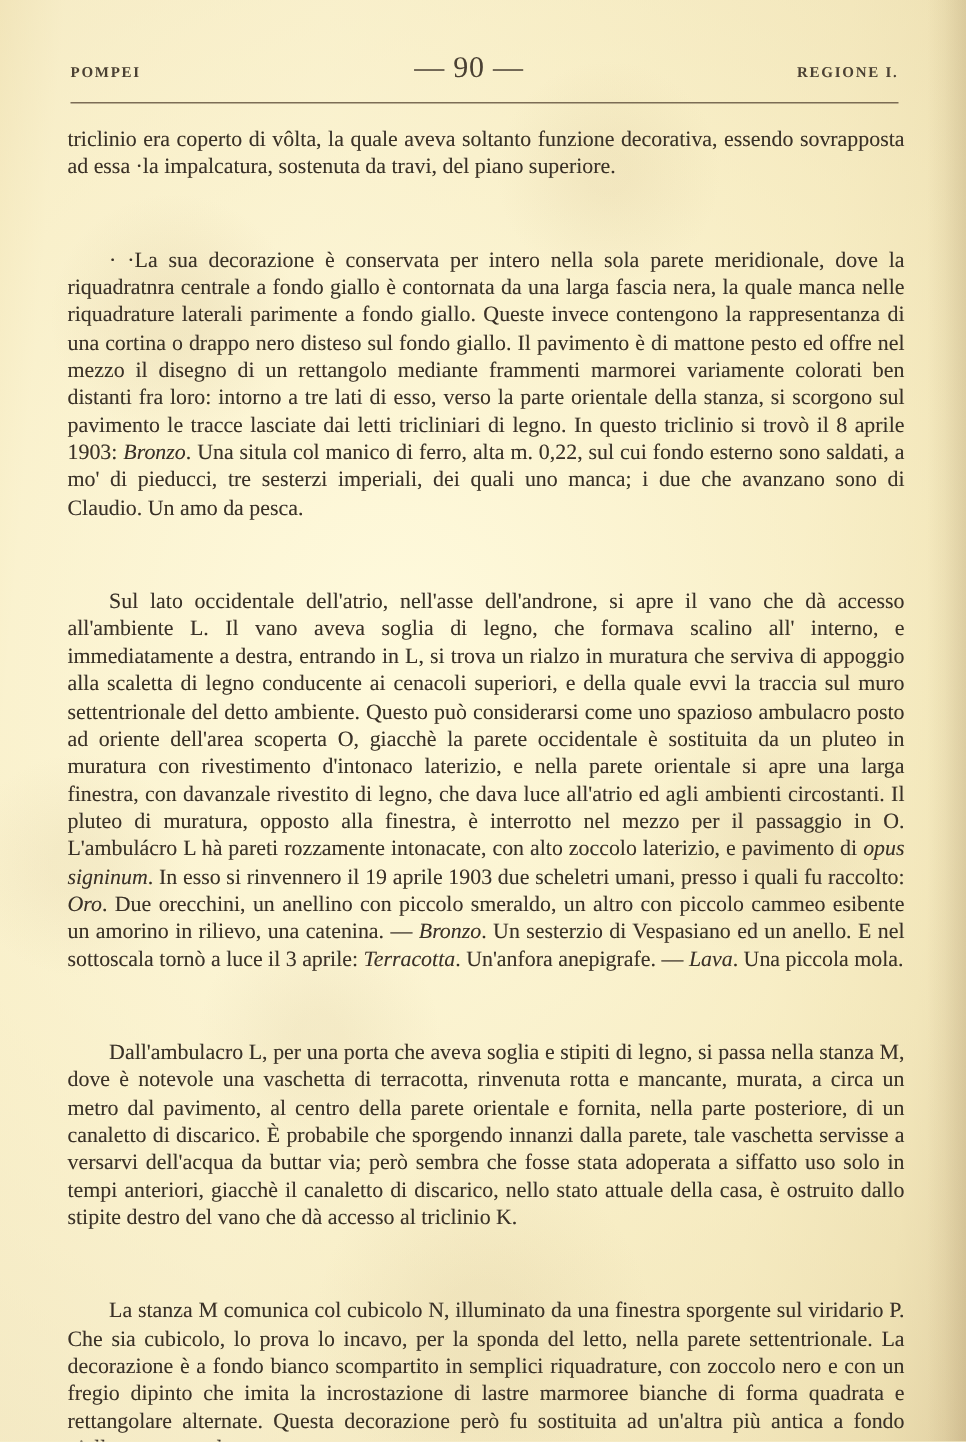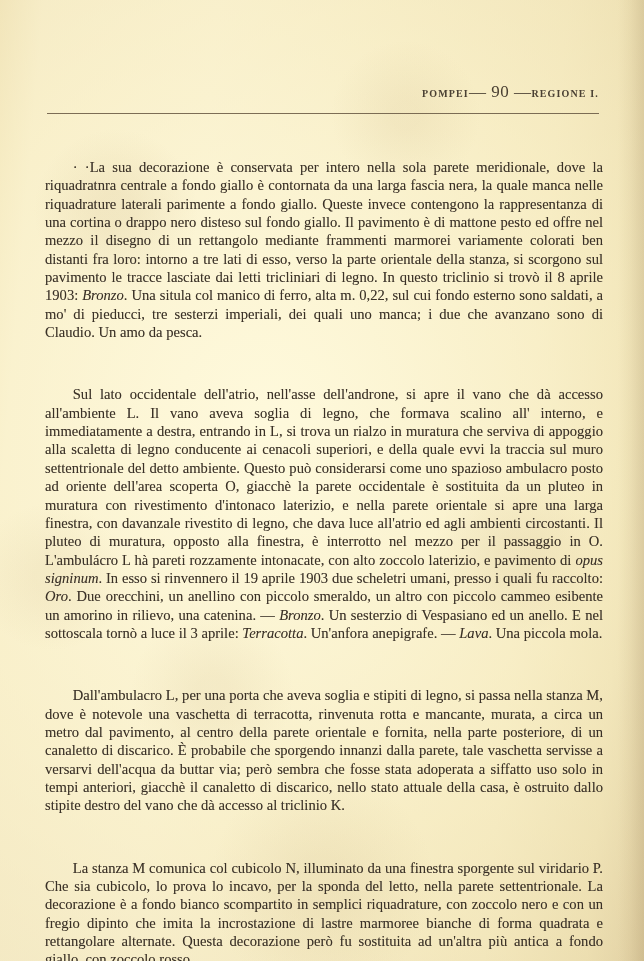--- a/index.html
+++ b/index.html
@@ -67,33 +67,32 @@
   .content {
     position: relative;
     z-index: 2;
     padding: 34px 41px 0 45px;
   }
 
   
   .runhead {
     display: flex;
     align-items: baseline;
-    justify-content: flex-end;
+    justify-content: space-between;
     font-family: "Liberation Serif", "DejaVu Serif", serif;
     font-size: 10.5px;
     letter-spacing: 1.15px;
     color: #4a4033;
     padding: 0 4px 0 2px;
   }
   .runhead .folio {
-    font-size: 17px;
+    font-size: 20px;
     letter-spacing: 0.5px;
     color: #4a4033;
     font-weight: 400;
-    margin-top: 48px;
   }
   .runhead .side {
     font-weight: 700;
     font-size: 10px;
   }
 
   hr.rule {
     border: 0;
     height: 0;
     border-top: 1.6px solid #6a5a44;
@@ -131,20 +130,21 @@
 
     <div class="runhead">
       <span class="side">POMPEI</span>
       <span class="folio">— 90 —</span>
       <span class="side">REGIONE I.</span>
     </div>
 
     <hr class="rule">
 
     <div class="body" id="body-text">
+        <p>triclinio era coperto di vôlta, la quale aveva soltanto funzione decorativa, essendo sovrapposta ad essa ·la impalcatura, sostenuta da travi, del piano superiore.</p>
         <p class="indent">·  ·La sua decorazione è conservata per intero nella sola parete meridionale, dove la riquadratnra centrale a fondo giallo è contornata da una larga fascia nera, la quale manca nelle riquadrature laterali parimente a fondo giallo. Queste invece contengono la rappresentanza di una cortina o drappo nero disteso sul fondo giallo. Il pavimento è di mattone pesto ed offre nel mezzo il disegno di un rettangolo mediante frammenti marmorei variamente colorati ben distanti fra loro: intorno a tre lati di esso, verso la parte orientale della stanza, si scorgono sul pavimento le tracce lasciate dai letti tricliniari di legno. In questo triclinio si trovò il 8 aprile 1903: <i>Bronzo</i>. Una situla col manico di ferro, alta m. 0,22, sul cui fondo esterno sono saldati, a mo' di pieducci, tre sesterzi imperiali, dei quali uno manca; i due che avanzano sono di Claudio. Un amo da pesca.</p>
         <p class="indent">Sul lato occidentale dell'atrio, nell'asse dell'androne, si apre il vano che dà accesso all'ambiente L. Il vano aveva soglia di legno, che formava scalino all' interno, e immediatamente a destra, entrando in L, si trova un rialzo in muratura che serviva di appoggio alla scaletta di legno conducente ai cenacoli superiori, e della quale evvi la traccia sul muro settentrionale del detto ambiente. Questo può considerarsi come uno spazioso ambulacro posto ad oriente dell'area scoperta O, giacchè la parete occidentale è sostituita da un pluteo in muratura con rivestimento d'intonaco laterizio, e nella parete orientale si apre una larga finestra, con davanzale rivestito di legno, che dava luce all'atrio ed agli ambienti circostanti. Il pluteo di muratura, opposto alla finestra, è interrotto nel mezzo per il passaggio in O. L'ambulácro L hà pareti rozzamente intonacate, con alto zoccolo laterizio, e pavimento di <i>opus signinum</i>. In esso si rinvennero il 19 aprile 1903 due scheletri umani, presso i quali fu raccolto: <i>Oro</i>. Due orecchini, un anellino con piccolo smeraldo, un altro con piccolo cammeo esibente un amorino in rilievo, una catenina. — <i>Bronzo</i>. Un sesterzio di Vespasiano ed un anello. E nel sottoscala tornò a luce il 3 aprile: <i>Terracotta</i>. Un'anfora anepigrafe. — <i>Lava</i>. Una piccola mola.</p>
         <p class="indent">Dall'ambulacro L, per una porta che aveva soglia e stipiti di legno, si passa nella stanza M, dove è notevole una vaschetta di terracotta, rinvenuta rotta e mancante, murata, a circa un metro dal pavimento, al centro della parete orientale e fornita, nella parte posteriore, di un canaletto di discarico. È probabile che sporgendo innanzi dalla parete, tale vaschetta servisse a versarvi dell'acqua da buttar via; però sembra che fosse stata adoperata a siffatto uso solo in tempi anteriori, giacchè il canaletto di discarico, nello stato attuale della casa, è ostruito dallo stipite destro del vano che dà accesso al triclinio K.</p>
         <p class="indent">La stanza M comunica col cubicolo N, illuminato da una finestra sporgente sul viridario P. Che sia cubicolo, lo prova lo incavo, per la sponda del letto, nella parete settentrionale. La decorazione è a fondo bianco scompartito in semplici riquadrature, con zoccolo nero e con un fregio dipinto che imita la incrostazione di lastre marmoree bianche di forma quadrata e rettangolare alternate. Questa decorazione però fu sostituita ad un'altra più antica a fondo giallo, con zoccolo rosso.</p>
       </div>
 
   </div>
 </div>
 
 </body></html>

